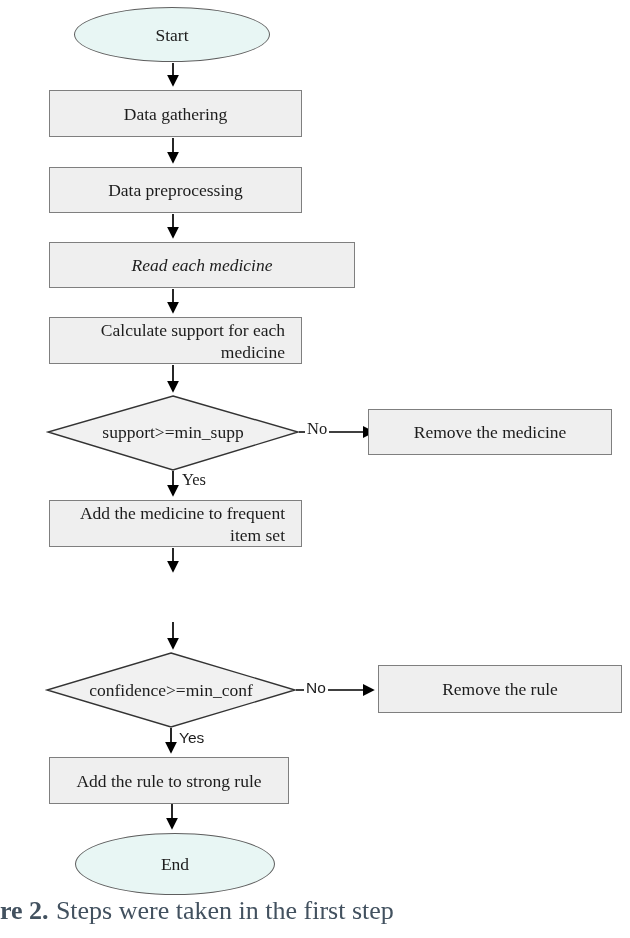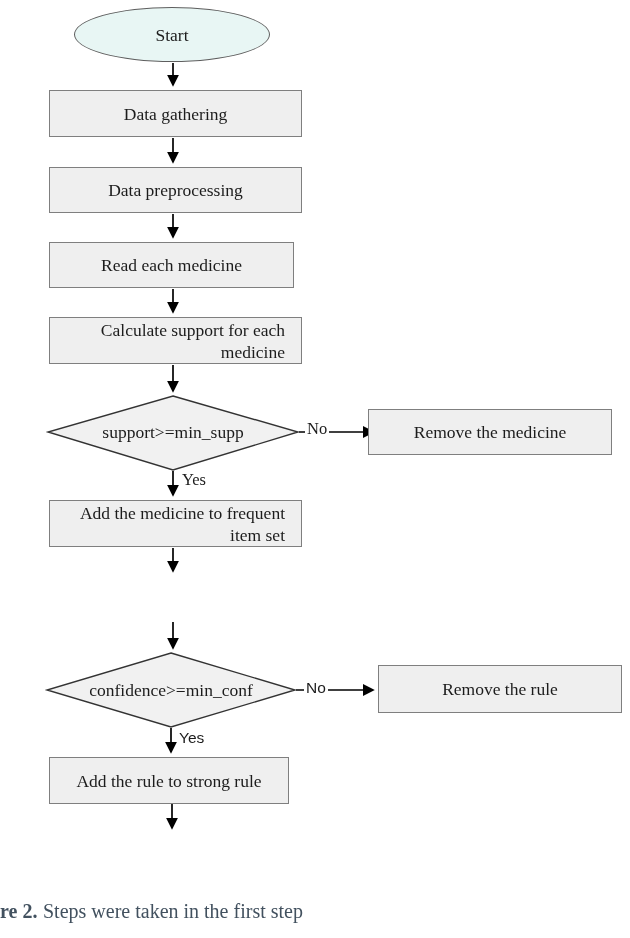--- a/index.html
+++ b/index.html
@@ -68,21 +68,21 @@
   }
   .edge-label.sans {
     font-family: "Liberation Sans", sans-serif;
     font-size: 15.5px;
   }
 
   .caption {
     position: absolute;
     left: 0;
     top: 896px;
-    font-size: 20px;
+    font-size: 26px;
     line-height: 30px;
     color: var(--caption, #42515f);
     white-space: nowrap;
   }
   .caption .rest { margin-left: 0.28em; }
 </style>
 </head>
 <body>
 
 <div class="canvas">
@@ -110,41 +110,42 @@
     <polygon class="decision" points="173,396 298,432 173,470 48,432"></polygon>
     <polygon class="decision" points="171,653 295,690 171,727 47,690"></polygon>
   </svg>
 
   <div class="node terminal" style="left:74px; top:7px; width:196px; height:55px;">Start</div>
 
   <div class="node process" style="left:49px; top:90px; width:253px; height:47px;">Data gathering</div>
 
   <div class="node process" style="left:49px; top:167px; width:253px; height:46px;">Data preprocessing</div>
 
-  <div class="node process" style="left:49px; top:242px; width:245px; height:46px;">Read each medicine</div>
+  <div class="node process" style="left:49px; top:242px; width:306px; height:46px;font-style:italic;">Read each medicine</div>
 
   <div class="node process" style="left:49px; top:317px; width:253px; height:47px;">
       <span class="inner">Calculate support for each medicine</span>
     </div>
 
   <div class="decision-label" style="left:48px; top:421px; width:250px;">support&gt;=min_supp</div>
 
   <div class="node process" style="left:368px; top:409px; width:244px; height:46px;">Remove the medicine</div>
 
   <div class="node process" style="left:49px; top:500px; width:253px; height:47px;">
       <span class="inner">Add the medicine to frequent item set</span>
     </div>
 
 
   <div class="decision-label" style="left:46px; top:679px; width:250px;">confidence&gt;=min_conf</div>
 
   <div class="node process" style="left:378px; top:665px; width:244px; height:48px;">Remove the rule</div>
 
   <div class="node process" style="left:49px; top:757px; width:240px; height:47px;font-family:Liberation Serif, serif;">Add the rule to strong rule</div>
 
+  <div class="node terminal" style="left:75px; top:833px; width:200px; height:62px;">End</div>
 
   <span class="edge-label" style="left:180px; top:471px;">Yes</span>
   <span class="edge-label" style="left:305px; top:420px;">No</span>
   <span class="edge-label sans" style="left:177px; top:729px;">Yes</span>
   <span class="edge-label sans" style="left:304px; top:679px;">No</span>
 
   <div class="caption">
     <b>re 2.</b><span class="rest">Steps were taken in the first step</span>
   </div>
 

